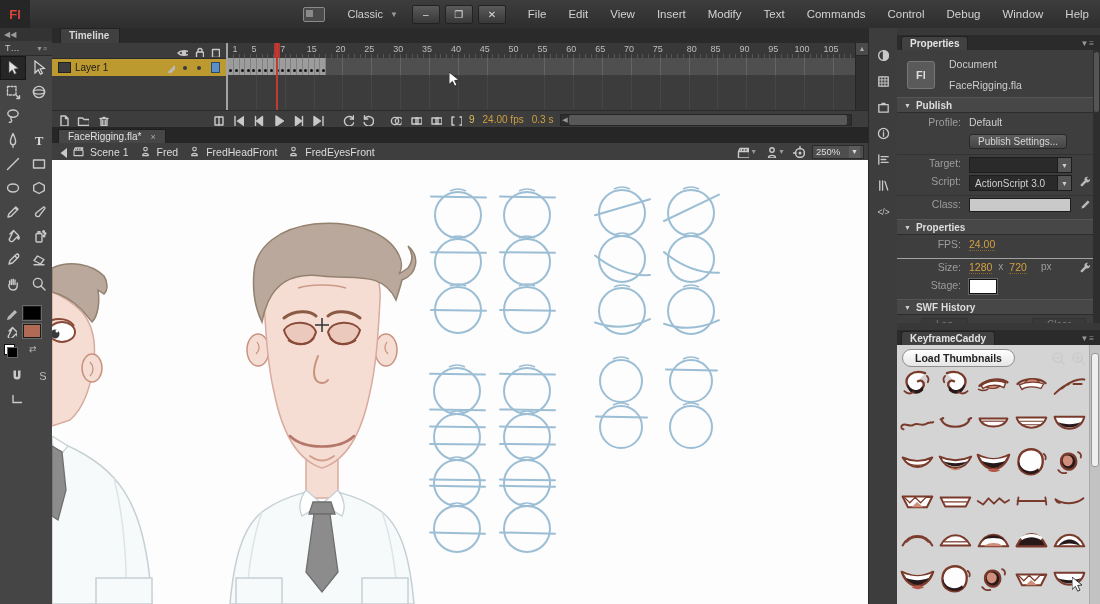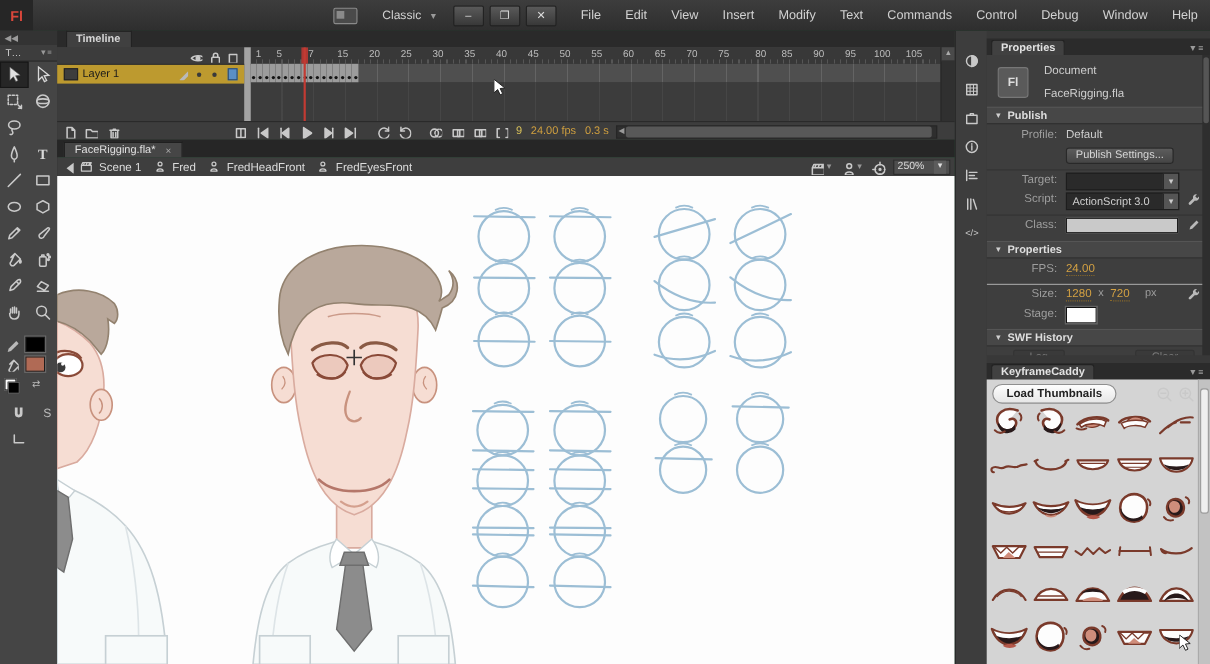--- a/index.html
+++ b/index.html
@@ -37,21 +37,21 @@
   .mini-row{display:flex;align-items:center;height:14px;margin-top:2px;}
   #tool-options{margin-top:6px;display:flex;flex-direction:column;align-items:flex-start;padding-left:4px;}
   .opt-row{display:flex;}
 
   
   #timeline{position:absolute;left:52px;top:28px;width:816px;height:99px;background:#3a3a3a;}
   #tl-tabs{height:15px;background:#2a2a2a;display:flex;}
   #tl-tab{background:#404040;border:1px solid #222;border-bottom:none;color:#d6d6d6;font-size:10px;font-weight:bold;
     padding:1px 10px 0 8px;margin-left:8px;}
   #tl-main{position:relative;height:67px;background:#3f3f3f;}
-  #tl-layerpanel{position:absolute;left:0;top:0;width:176px;height:67px;background:#3c3c3c;border-right:6px solid #a3a3a3;box-sizing:border-box;}
+  #tl-layerpanel{position:absolute;left:0;top:0;width:176px;height:67px;background:#3c3c3c;border-right:2px solid #a3a3a3;box-sizing:border-box;}
   #tl-lp-head{height:15px;display:flex;align-items:center;justify-content:flex-end;padding-right:6px;border-bottom:1px solid #2c2c2c;}
   #tl-lp-head svg{width:12px;height:12px;margin-left:4px;}
   #layer-row-left{height:17px;background:#bd9a2f;display:flex;align-items:center;color:#1a1a1a;font-size:10px;}
   #layer-row-left .licon{width:11px;height:9px;background:#3d3d3d;margin:0 4px 0 6px;border:1px solid #222;}
   #layer-row-left .lspacer{margin-left:auto;display:flex;align-items:center;}
   #layer-row-left .ldot{width:4px;height:4px;border-radius:50%;background:#3a3a3a;margin-right:10px;}
   #layer-row-left .lsq{width:7px;height:9px;background:#5b8fc6;border:1px solid #2c4a6b;margin-right:6px;}
   #layer-row-left svg{width:11px;height:11px;margin-right:8px;}
   #tl-frames{position:absolute;left:176px;top:0;right:12px;height:67px;overflow:hidden;}
   #ruler{position:absolute;left:0;top:0;width:100%;height:15px;background:#383838;border-bottom:1px solid #2c2c2c;
@@ -81,21 +81,21 @@
   #doctabbar{position:absolute;left:52px;top:127px;width:816px;height:16px;background:#262626;display:flex;align-items:flex-end;}
   #doctab{background:#464646;border:1px solid #1f1f1f;border-bottom:none;color:#e0e0e0;font-size:10px;
     padding:1px 9px 1px 9px;margin-left:6px;display:flex;align-items:center;}
   #doctab .x{margin-left:9px;color:#aaa;font-size:9px;}
   #editbar{position:absolute;left:52px;top:143px;width:816px;height:17px;background:#3e3e3e;border-bottom:1px solid #242424;
     display:flex;align-items:center;font-size:10.5px;color:#dcdcdc;}
   #editbar svg{width:13px;height:13px;}
   .crumb{display:flex;align-items:center;margin-right:6px;}
   .crumb svg{margin-right:5px;}
   .crumb .clabel{margin-right:4px;}
-  #editbar-right{margin-left:auto;display:flex;align-items:flex-end;margin-right:4px;}
+  #editbar-right{margin-left:auto;display:flex;align-items:flex-start;margin-right:4px;}
   #editbar-right .ebtn{display:flex;align-items:center;margin-right:7px;color:#bbb;}
   #editbar-right .dd-arrow{font-size:7px;margin-left:1px;color:#999;}
   #zoom-select{width:44px;height:12px;background:#4e4e4e;border:1px solid #2a2a2a;color:#ddd;font-size:9.5px;
     display:flex;align-items:center;padding:0 3px;}
   #zoom-select .za{margin-left:auto;background:#5c5c5c;width:11px;text-align:center;font-size:7px;height:100%;line-height:12px;}
 
   
   #canvas{position:absolute;left:52px;top:160px;width:816px;height:444px;background:#fdfdfd;}
 
   

